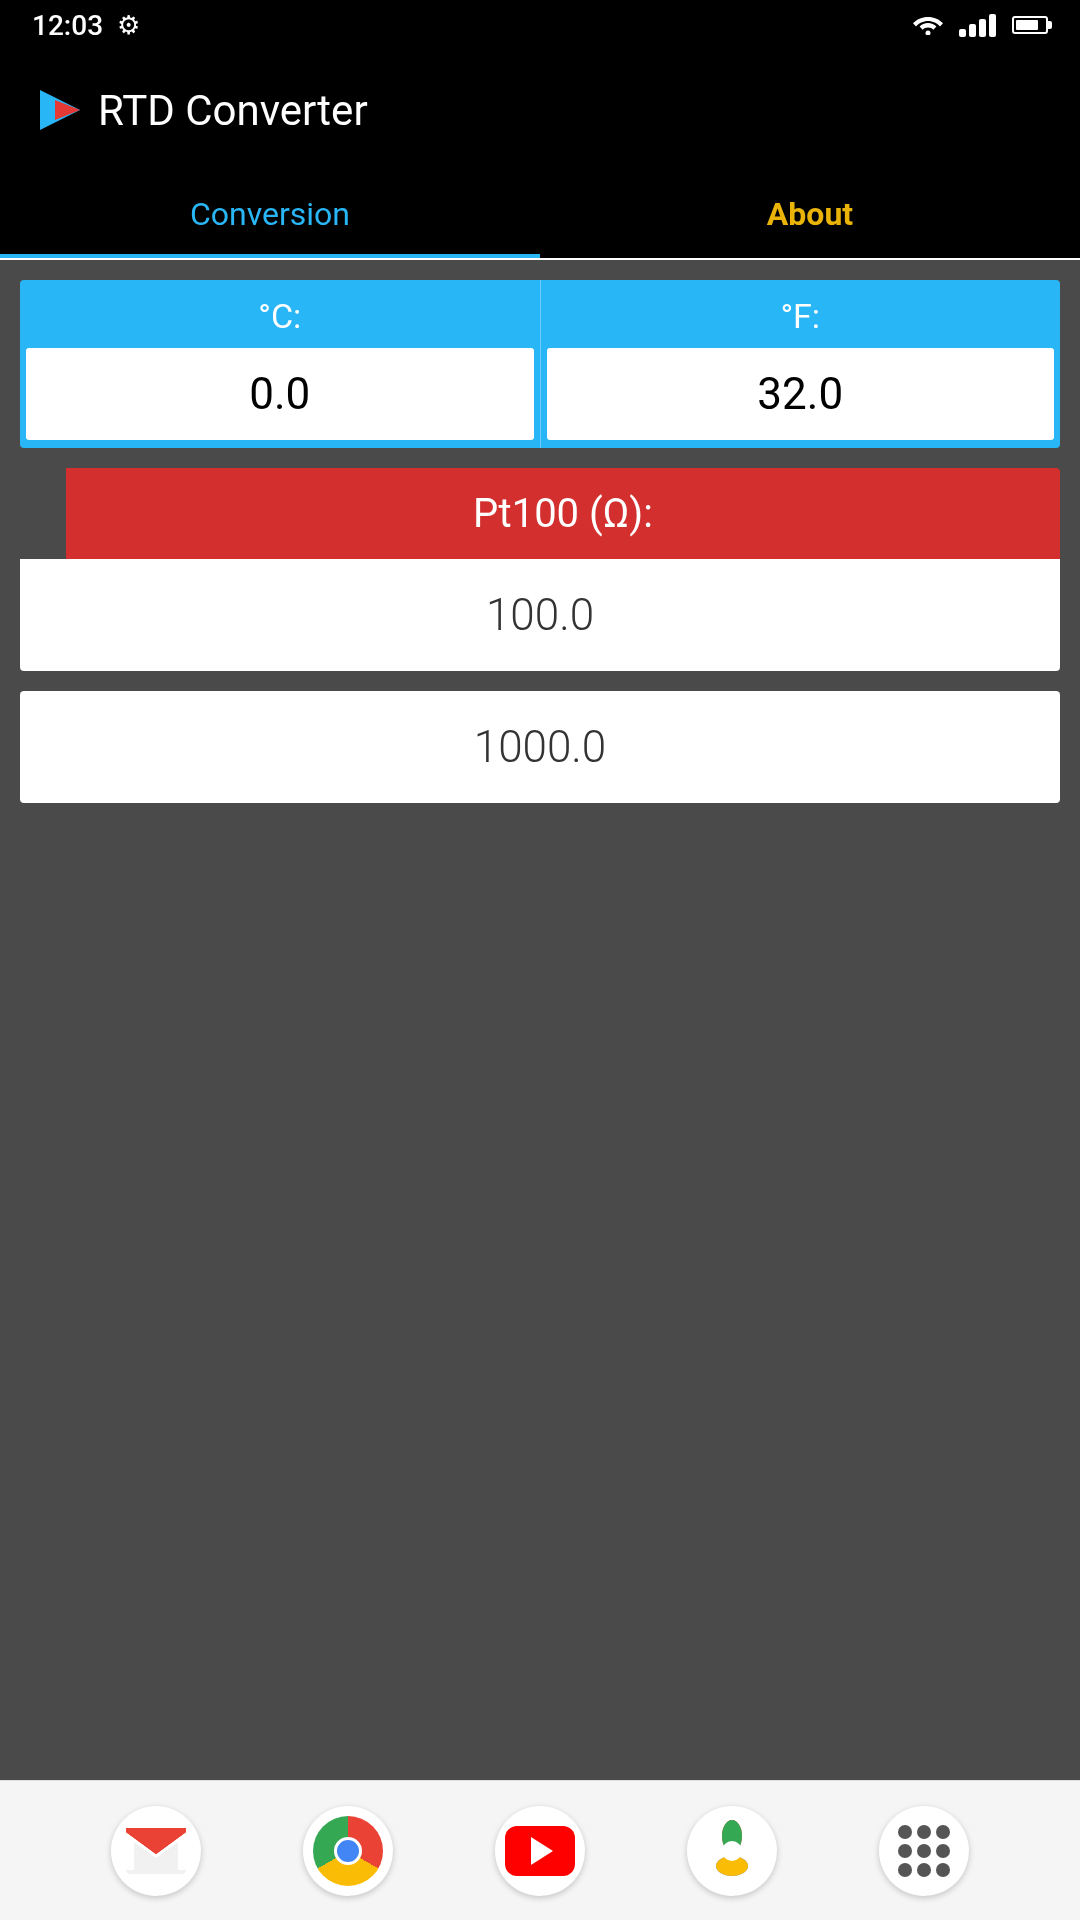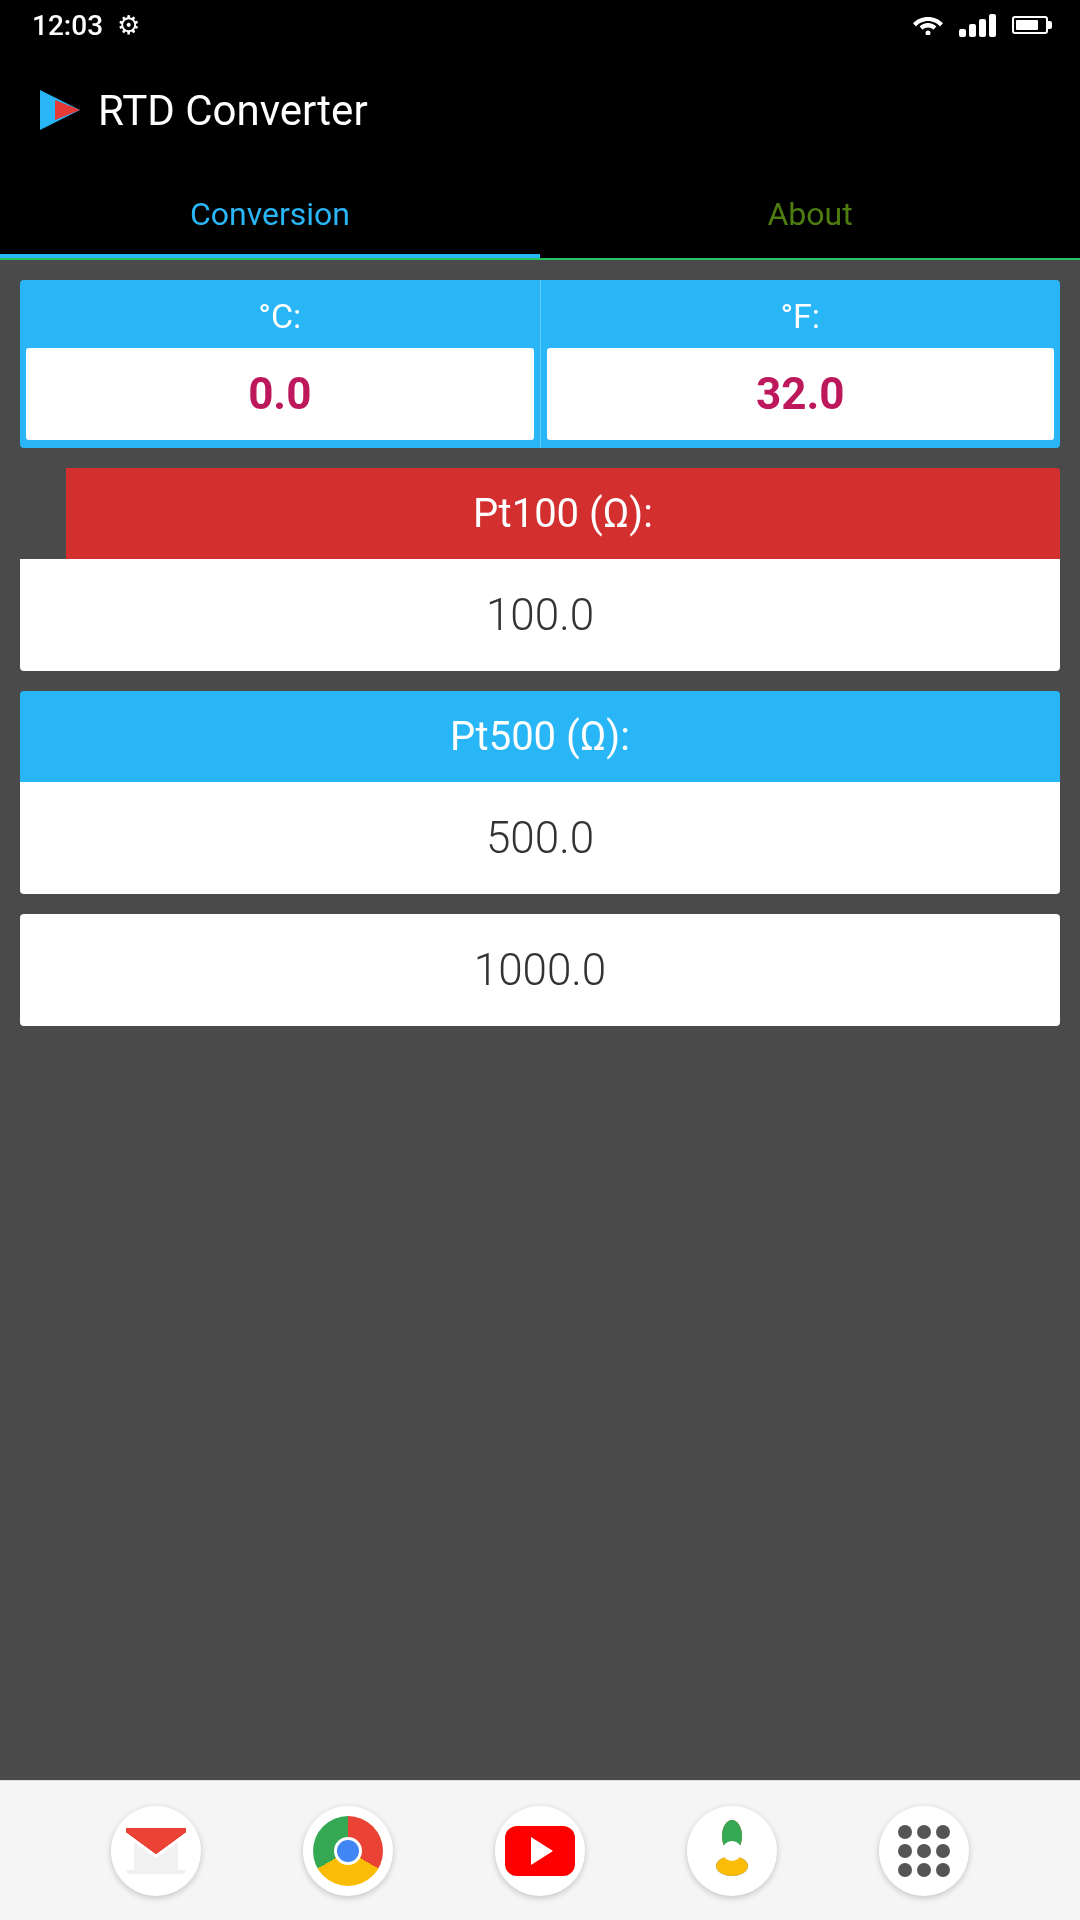--- a/index.html
+++ b/index.html
@@ -101,21 +101,21 @@
       color: #fff;
       font-size: 42px;
       font-weight: 400;
     }
 
     
     .tabs {
       background: #000;
       height: 90px;
       display: flex;
-      border-bottom: 2px solid #22c55e;
+      border-bottom: 2px solid #ffffff;
     }
 
     .tab {
       flex: 1;
       display: flex;
       align-items: center;
       justify-content: center;
       font-size: 32px;
       cursor: pointer;
       position: relative;
@@ -129,21 +129,22 @@
       content: '';
       position: absolute;
       bottom: 0;
       left: 0;
       right: 0;
       height: 4px;
       background: #29b6f6;
     }
 
     .tab-about {
-      color: #4d7c0f;
+      color: #eab308;
+      font-weight: bold;
     }
 
     
     .content {
       flex: 1;
       padding: 20px;
       display: flex;
       flex-direction: column;
       gap: 20px;
       background: #4a4a4a;
@@ -182,22 +183,22 @@
       background: #fff;
       width: calc(100% - 12px);
       margin: 0 6px 8px;
       border-radius: 3px;
       padding: 20px;
       text-align: center;
     }
 
     .temp-value {
       font-size: 44px;
-      color: #be185d;
-      font-weight: 700;
+      color: #000000;
+      font-weight: 400;
       margin-top: 44px;
     }
 
     
     .resistance-card {
       border-radius: 4px;
       overflow: hidden;
     }
 
     .resistance-header {
@@ -378,28 +379,20 @@
 
   <div class="resistance-card">
     <div class="resistance-header resistance-header-red">
       <span class="resistance-label">Pt100 (Ω):</span>
     </div>
     <div class="resistance-value-box">
       <span class="resistance-value">100.0</span>
     </div>
   </div>
 
-  <div class="resistance-card">
-    <div class="resistance-header resistance-header-blue">
-      <span class="resistance-label">Pt500 (Ω):</span>
-    </div>
-    <div class="resistance-value-box">
-      <span class="resistance-value">500.0</span>
-    </div>
-  </div>
 
   <div class="resistance-card">
     <div class="resistance-value-box">
       <span class="resistance-value">1000.0</span>
     </div>
   </div>
 
 </div>
 
 <div class="bottom-nav">

